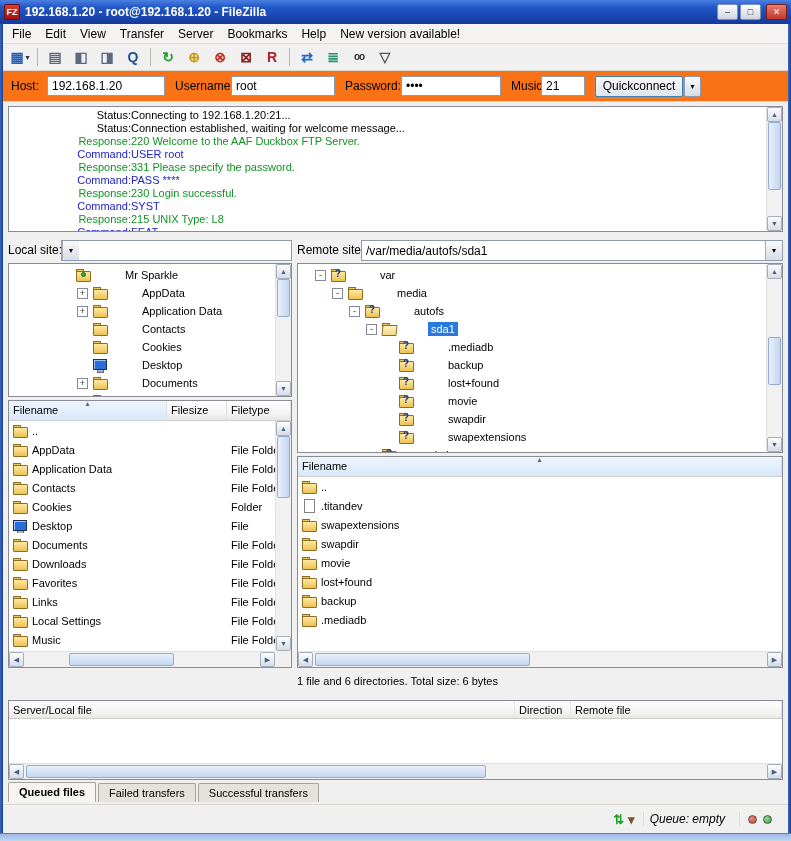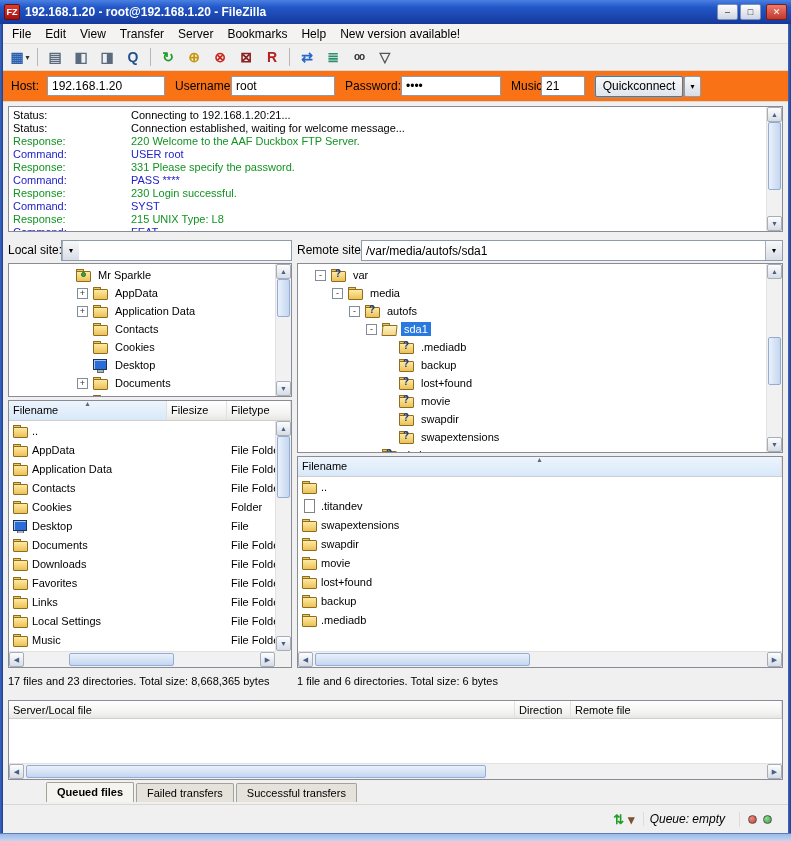--- a/index.html
+++ b/index.html
@@ -50,21 +50,21 @@
     box-shadow:0 0 2px #7ab1e0; font-size:12px; text-align:center; line-height:19px; }
   .qc-drop { position:absolute; top:5px; left:681px; width:17px; height:21px;
     background:linear-gradient(#f8f8f8,#d8dde6); border:1px solid #8f9bab; border-radius:2px;
     text-align:center; font-size:8px; line-height:19px; }
 
   
   .log { position:absolute; left:8px; top:106px; width:775px; height:126px; background:#fff;
     border:1px solid #898c95; overflow:hidden; }
   .log-lines { position:absolute; left:0; top:0; right:16px; bottom:0; overflow:hidden; padding:2px 0 0 4px; }
   .logline { height:13px; line-height:13px; font-size:11px; white-space:nowrap; }
-  .loglabel { display:inline-block; width:118px; }
+  .loglabel { display:inline-block; width:118px;text-align:right; }
   .logline-status  { color:#000; }
   .logline-command { color:#2222c8; }
   .logline-response{ color:#119422; }
 
   
   .vscroll { position:absolute; width:16px; background:#f2f1f1; border-left:1px solid #e3e2e0;
     display:flex; flex-direction:column; }
   .hscroll { position:absolute; height:16px; background:#f2f1f1; border-top:1px solid #e3e2e0;
     display:flex; flex-direction:row; }
   .sbtn { flex:none; width:15px; height:15px; background:linear-gradient(#fdfdfd,#d7dce4);
@@ -86,21 +86,21 @@
     border-left:1px solid #a5aeba; text-align:center; font-size:8px; line-height:19px; }
 
   
   .treebox { position:absolute; background:#fff; border:1px solid #898c95; overflow:hidden; }
   .tree-inner { position:absolute; left:0; top:0; right:16px; bottom:0; overflow:hidden; padding-top:2px; }
   .treerow { height:18px; display:flex; align-items:center; white-space:nowrap; font-size:11px; }
   .tindent { flex:none; }
   .expander { flex:none; width:11px; height:11px; border:1px solid #848b98; background:#fff; color:#333;
     font-size:9px; line-height:9px; text-align:center; margin-right:4px; }
   .expander-space { flex:none; width:15px; }
-  .tlabel { padding:1px 3px; }
+  .tlabel { padding:1px 3px;margin-left:27px; }
   .tlabel.sel { background:#2a79de; color:#fff; }
 
   
   .ico { display:inline-block; position:relative; width:17px; height:14px; flex:none; margin-right:3px; }
   .ico-folder::before, .ico-user-folder::before, .ico-folder-q::before, .ico-folder-open::before {
     content:""; position:absolute; left:1px; top:1px; width:6px; height:3px; background:#edc85e;
     border:1px solid #8f6d1f; border-bottom:0; border-radius:1px 1px 0 0; }
   .ico-folder::after, .ico-user-folder::after, .ico-folder-q::after, .ico-folder-open::after {
     content:""; position:absolute; left:1px; top:3px; width:13px; height:9px;
     background:linear-gradient(#ffe9a2,#ecc156); border:1px solid #8f6d1f; border-radius:1px; }
@@ -137,21 +137,21 @@
   
   .queuebox { position:absolute; left:8px; top:700px; width:775px; height:80px; background:#fff;
     border:1px solid #898c95; overflow:hidden; }
   .queuebox .listheader { height:18px; }
   .qh-1 { width:506px; flex:none; }
   .qh-2 { width:56px; flex:none; }
   .qh-3 { flex:1; }
   .tabs { position:absolute; left:8px; top:782px; height:20px; display:flex; align-items:flex-end; }
   .tab { height:19px; padding:0 10px; font-size:11px; line-height:18px; background:#e4e2db;
     border:1px solid #a3a29b; border-bottom:none; margin-right:2px; border-radius:2px 2px 0 0; }
-  .tab.active { background:#f5f4f1; font-weight:bold; height:20px;margin-left:38px; }
+  .tab.active { background:#f5f4f1; font-weight:bold; height:20px; }
 
   
   .statusbar { position:absolute; left:3px; right:3px; top:804px; height:29px; background:#f0f0f0;
     border-top:1px solid #d9d7d0; display:flex; align-items:center; justify-content:flex-end;
     padding-right:8px; gap:8px; }
   .sb-icon { font-size:13px; font-weight:bold; }
   .sb-text { font-size:12px; padding:0 6px; border-left:1px solid #dddcd8;font-style:italic; }
   .led-panel { display:flex; gap:6px; align-items:center; padding:3px 8px; border-left:1px solid #dddcd8; }
   .led { width:9px; height:9px; border-radius:50%; border:1px solid #555; }
   .led-red { background:radial-gradient(circle at 35% 35%, #f08a7e, #c0392b); }
@@ -621,21 +621,20 @@
       </div>
     <div class="hscroll" style="left:0; right:0; bottom:0;">
         <div class="sbtn">◀</div>
         <div class="strack">
           <div class="sthumb" style="left: 2px; width: 215px;"></div>
         </div>
         <div class="sbtn">▶</div>
       </div>
   </div>
 
-  <span class="pane-status" style="left:8px">17 files and 23 directories. Total size: 8,668,365 bytes</span>
   <span class="pane-status" style="left:297px">1 file and 6 directories. Total size: 6 bytes</span>
 
   <div class="queuebox">
     <div class="listheader">
       <div class="hcell qh-1"><span>Server/Local file</span></div>
       <div class="hcell qh-2"><span>Direction</span></div>
       <div class="hcell qh-3"><span>Remote file</span></div>
     </div>
     <div class="list-inner"></div>
     <div class="hscroll" style="left:0; right:0; bottom:0;">

